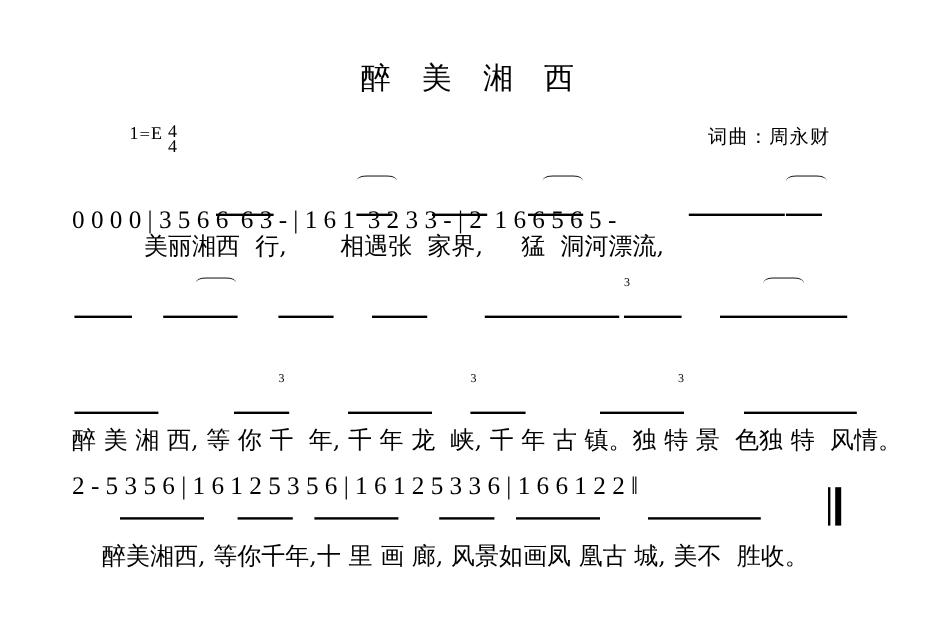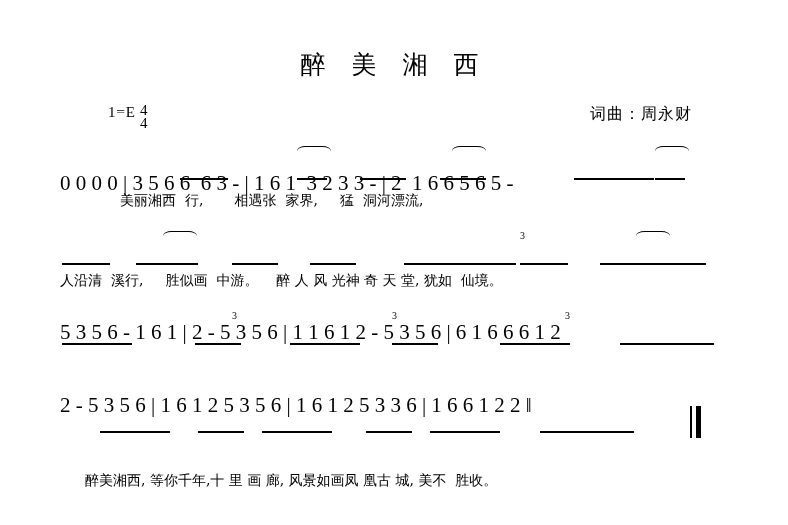--- a/index.html
+++ b/index.html
@@ -72,32 +72,32 @@
     width: 668px;
     font-size: 21px;
     font-family: "Liberation Serif", serif;
     letter-spacing: 0px;
     white-space: pre;
   }
   .lyrics {
     position: absolute;
     left: 60px;
     width: 668px;
-    font-size: 14px;
+    font-size: 20px;
     font-family: "DejaVu Serif", serif;
     white-space: pre;
   }
   .l1n { top: 171px; }
   .l1l { top: 192px; left: 120px; }
   .l2n { top: 240px; }
   .l2l { top: 272px; left: 60px; }
   .l3n { top: 320px; }
   .l3l { top: 353px; left: 60px; }
   .l4n { top: 393px; }
-  .l4l { top: 472px; left: 85px; }
+  .l4l { top: 450px; left: 85px; }
 
   
   .beam {
     position: absolute;
     height: 1.5px;
     background: #000;
   }
   .slur {
     position: absolute;
     border-top: 1.5px solid #000;
@@ -139,33 +139,32 @@
   <div class="slur" style="left:297px; top:146px; width:34px;"></div>
   <div class="slur" style="left:452px; top:146px; width:34px;"></div>
   <div class="slur" style="left:655px; top:146px; width:34px;"></div>
   <div class="beam" style="left:180px; top:178px; width:48px;"></div>
   <div class="beam" style="left:297px; top:178px; width:30px;"></div>
   <div class="beam" style="left:360px; top:178px; width:46px;"></div>
   <div class="beam" style="left:440px; top:178px; width:46px;"></div>
   <div class="beam" style="left:574px; top:178px; width:80px;"></div>
   <div class="beam" style="left:655px; top:178px; width:30px;"></div>
 
-  <div class="lyrics l2l">人沿清  溪行,     胜似画  中游。    醉 人 风 光神 奇 天 堂, 犹如  仙境。</div>
   <div class="slur" style="left:163px; top:231px; width:34px;"></div>
   <div class="slur" style="left:636px; top:231px; width:34px;"></div>
   <div class="triplet" style="left:520px; top:230px;">3</div>
   <div class="beam" style="left:62px; top:263px; width:48px;"></div>
   <div class="beam" style="left:136px; top:263px; width:62px;"></div>
   <div class="beam" style="left:232px; top:263px; width:46px;"></div>
   <div class="beam" style="left:310px; top:263px; width:46px;"></div>
   <div class="beam" style="left:404px; top:263px; width:112px;"></div>
   <div class="beam" style="left:520px; top:263px; width:48px;"></div>
   <div class="beam" style="left:600px; top:263px; width:106px;"></div>
 
-  <div class="notes l3n">5 3 5 6 - 1 6 1 | 2 - 5 3 5 6 | 1 1 6 1 2 - 5 3 5 6 | 6 1 6 6 6 1 2</div>
+  <div class="lyrics l3l">醉 美 湘 西, 等 你 千  年, 千 年 龙  峡, 千 年 古 镇。独 特 景  色独 特  风情。</div>
   <div class="triplet" style="left:232px; top:310px;">3</div>
   <div class="triplet" style="left:392px; top:310px;">3</div>
   <div class="triplet" style="left:565px; top:310px;">3</div>
   <div class="beam" style="left:62px; top:343px; width:70px;"></div>
   <div class="beam" style="left:195px; top:343px; width:46px;"></div>
   <div class="beam" style="left:290px; top:343px; width:70px;"></div>
   <div class="beam" style="left:392px; top:343px; width:46px;"></div>
   <div class="beam" style="left:500px; top:343px; width:70px;"></div>
   <div class="beam" style="left:620px; top:343px; width:94px;"></div>
 

